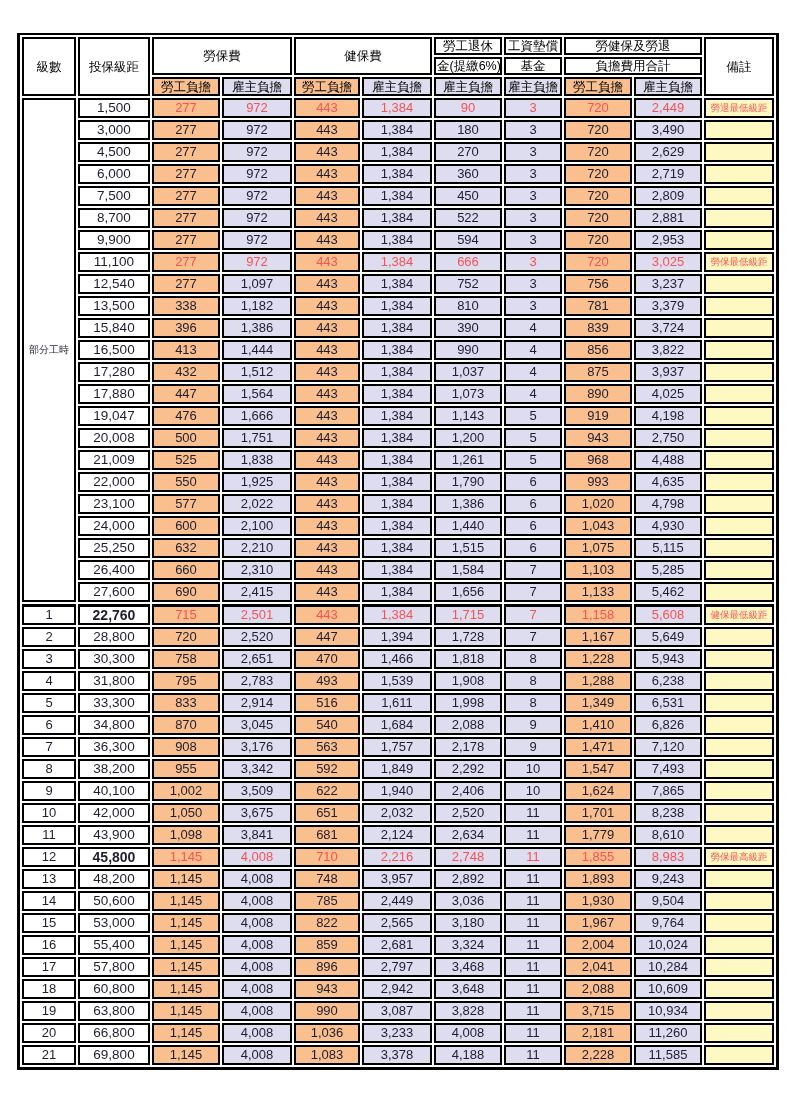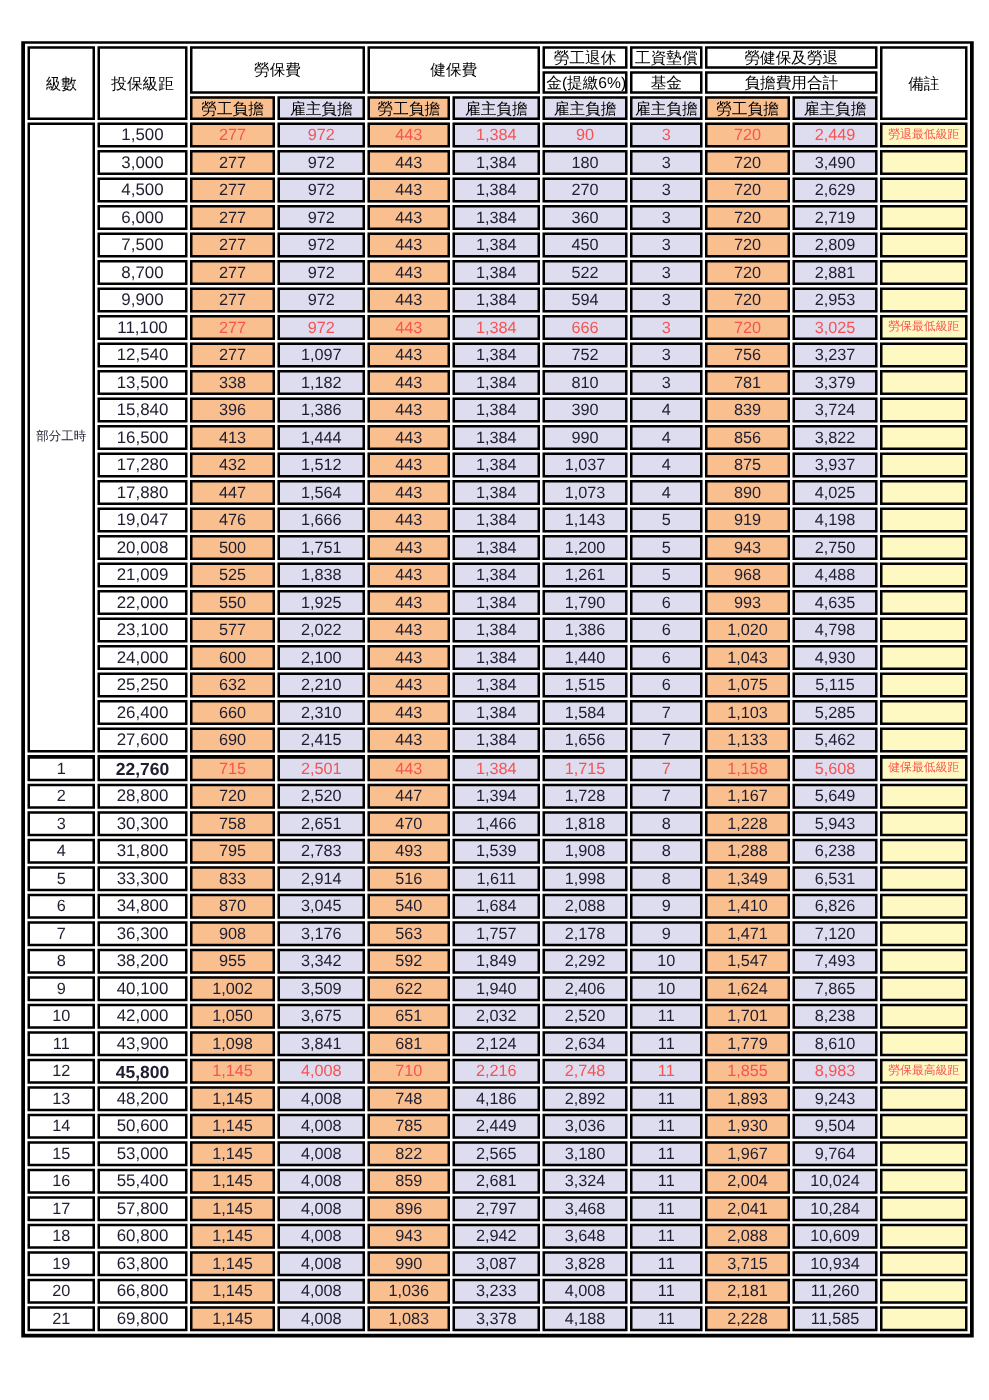--- a/index.html
+++ b/index.html
@@ -568,21 +568,21 @@
           <td class="fee w">1,855</td>
           <td class="fee e">8,983</td>
           <td class="remark-cell">勞保最高級距</td>
         </tr>
         <tr>
           <td class="level-cell">13</td>
           <td class="salary-cell">48,200</td>
           <td class="fee w">1,145</td>
           <td class="fee e">4,008</td>
           <td class="fee w">748</td>
-          <td class="fee e">4,186</td>
+          <td class="fee e">3,957</td>
           <td class="fee e">2,892</td>
           <td class="fee e">11</td>
           <td class="fee w">1,893</td>
           <td class="fee e">9,243</td>
           <td class="remark-cell"></td>
         </tr>
         <tr>
           <td class="level-cell">14</td>
           <td class="salary-cell">50,600</td>
           <td class="fee w">1,145</td>

